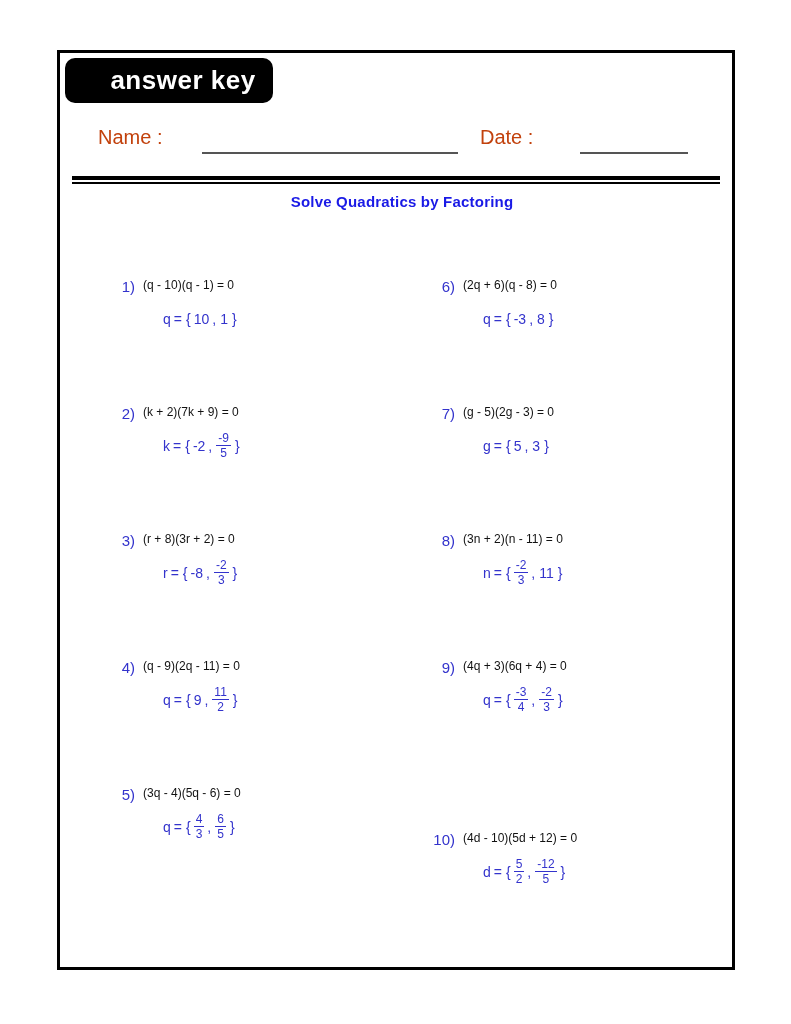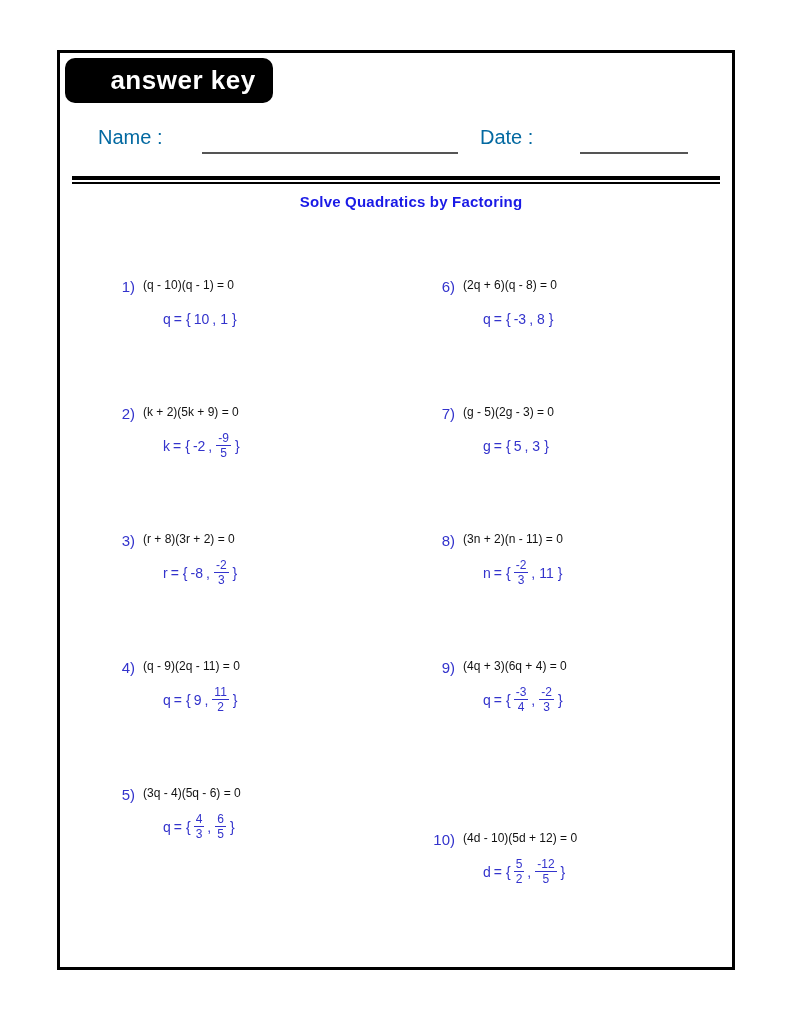--- a/index.html
+++ b/index.html
@@ -51,21 +51,21 @@
   #name-date-row {
     position: absolute;
     left: 0;
     top: 68px;
     width: 100%;
     height: 40px;
   }
   .field-label {
     position: absolute;
     font-size: 20px;
-    color: #0369a1;
+    color: #c2410c;
     white-space: nowrap;
   }
   #name-label { left: 38px; top: 5px; }
   #date-label { left: 420px; top: 5px; }
   .write-line {
     position: absolute;
     height: 0;
     border-bottom: 2px solid #555555;
   }
   #name-line { left: 142px; top: 31px; width: 256px; }
@@ -87,21 +87,21 @@
     content: "";
     position: absolute;
     left: 0; right: 0; top: 1px;
     height: 2px;
     background: #ffffff;
   }
 
   
   #worksheet-title {
     position: absolute;
-    left: 15px;
+    left: 6px;
     top: 140px;
     width: 100%;
     text-align: center;
     font-size: 15px;
     font-weight: bold;
     color: #1a1ae6;
     letter-spacing: 0.2px;
   }
 
   
@@ -221,21 +221,21 @@
           <span class="ans-brace-open">{</span>
           <span class="ans-plain">10</span>
           <span class="ans-comma">,</span>
           <span class="ans-plain">1</span>
           <span class="ans-brace-close">}</span>
         </div>
       </div>
       <div class="problem col-left" style="top: 127px;">
         <div class="prob-line">
           <span class="prob-number">2)</span>
-          <span class="prob-equation">(k + 2)(5k + 9) = 0</span>
+          <span class="prob-equation">(k + 2)(7k + 9) = 0</span>
         </div>
         <div class="prob-answer">
           <span class="ans-var">k</span>
           <span class="ans-eq">=</span>
           <span class="ans-brace-open">{</span>
           <span class="ans-plain">-2</span>
           <span class="ans-comma">,</span>
           <span class="frac">
             <span class="num">-9</span>
             <span class="den">5</span>

